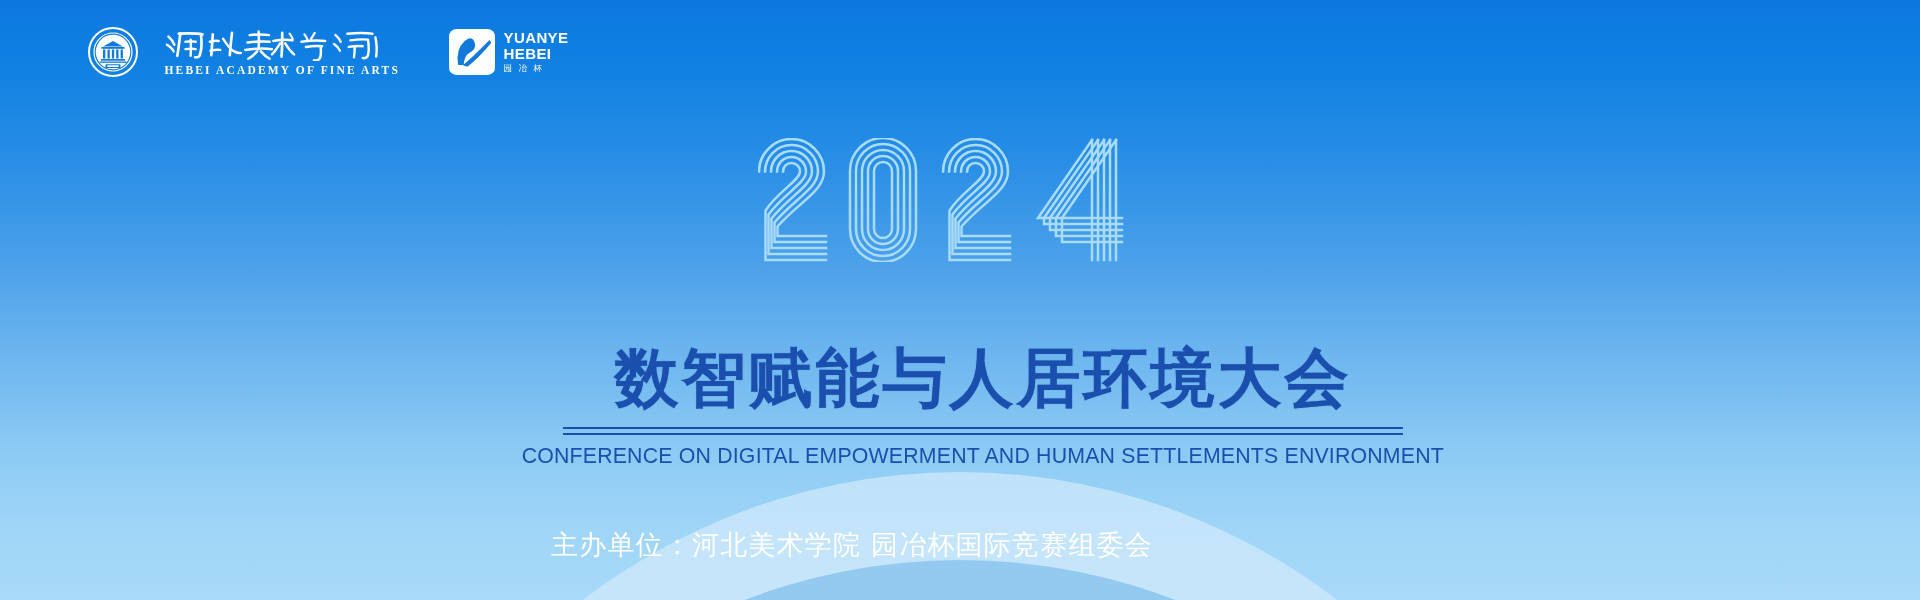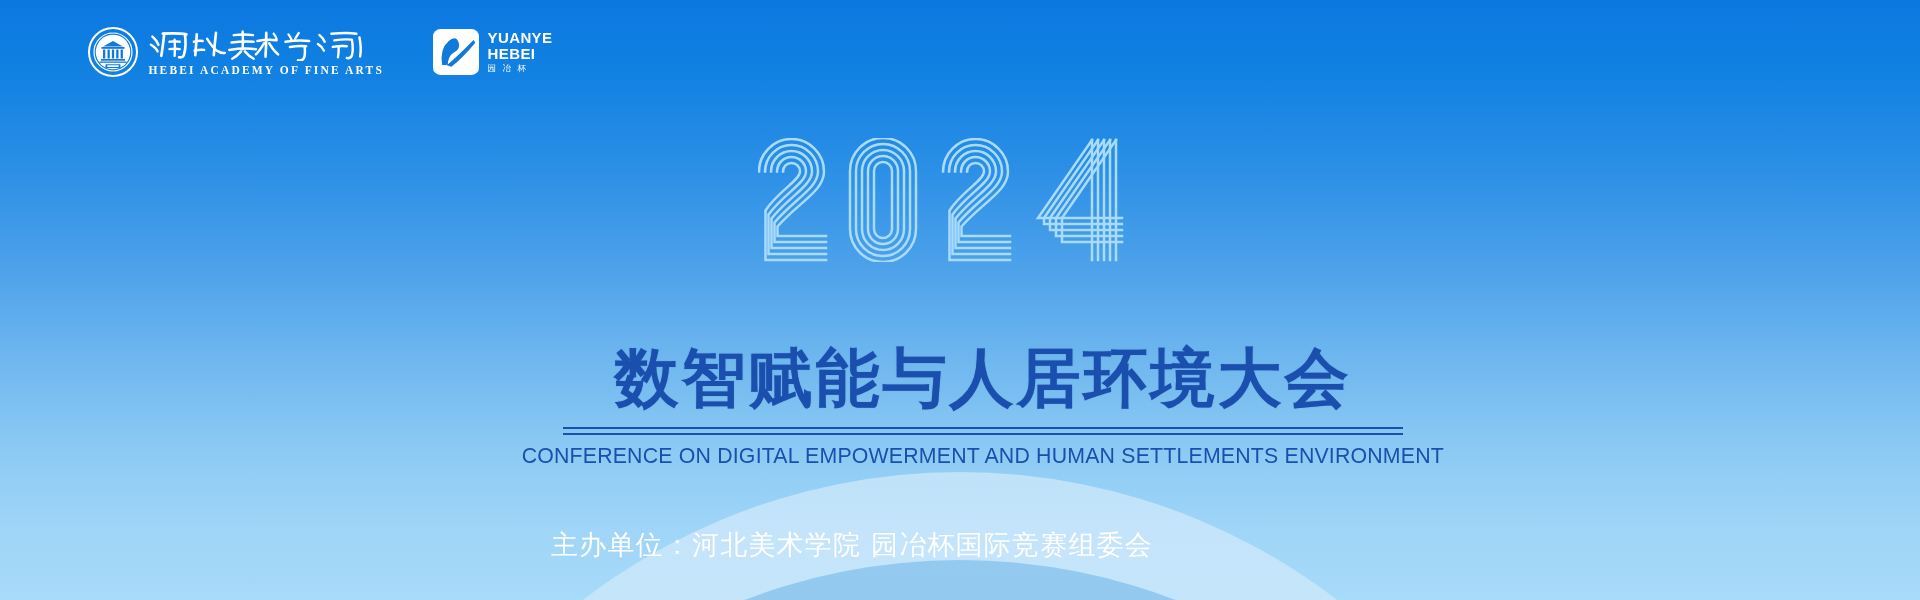--- a/index.html
+++ b/index.html
@@ -39,21 +39,21 @@
     left: 88px;
     top: 26px;
     display: flex;
     align-items: center;
     gap: 0px;
   }
 
   .hafa-logo {
     display: flex;
     align-items: center;
-    gap: 10px;
+    gap: 26px;
   }
   .hafa-seal {
     width: 50px;
     height: 50px;
     flex: 0 0 auto;
   }
   .hafa-words {
     display: flex;
     flex-direction: column;
     justify-content: center;

